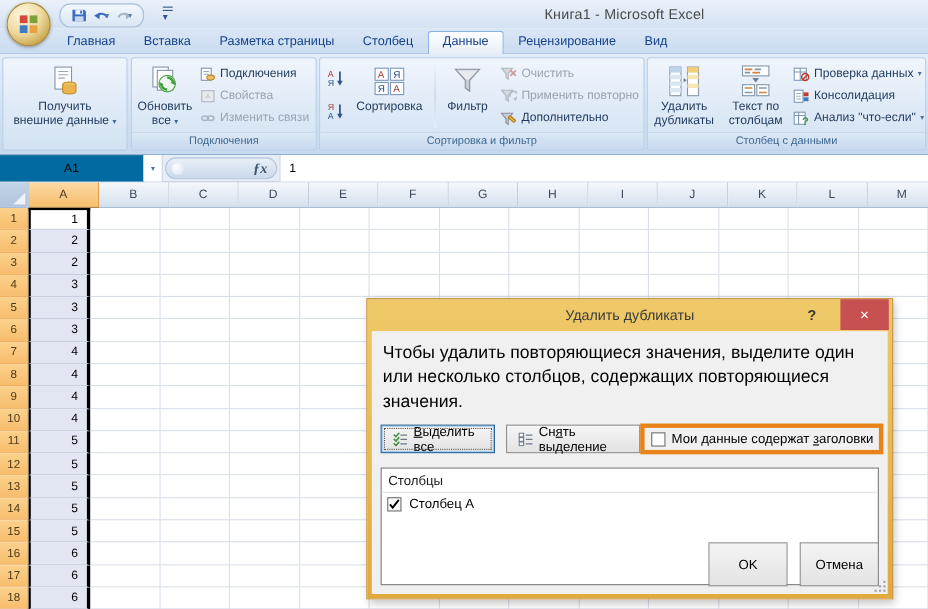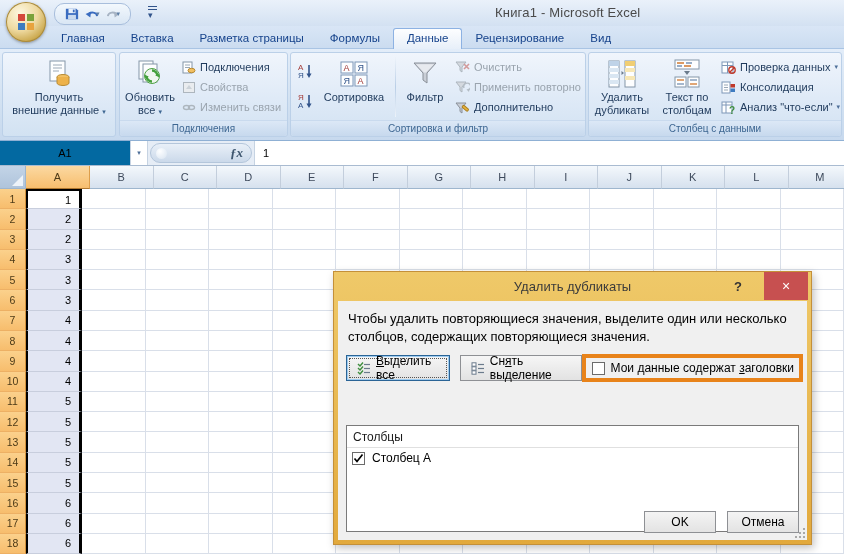--- a/index.html
+++ b/index.html
@@ -81,38 +81,38 @@
   .dlg{position:absolute;left:333px;top:271px;width:479px;height:274px;z-index:60;
        background:linear-gradient(180deg,#EFC969,#E2A93C);border:1px solid #C49039;box-sizing:border-box;
        box-shadow:2px 3px 8px rgba(0,0,0,.25);}
   .dlg-title{position:absolute;left:0;top:0;right:0;height:29px;display:flex;align-items:center;justify-content:center;
              font-size:13px;color:#3B3B3B;}
   .dlg-help{position:absolute;right:62px;top:0;width:22px;height:28px;display:flex;align-items:center;justify-content:center;
             font-size:13px;font-weight:bold;color:#333;}
   .dlg-close{position:absolute;right:3px;top:0;width:44px;height:28px;background:#C75050;
              display:flex;align-items:center;justify-content:center;color:#fff;font-size:14px;}
   .dlg-body{position:absolute;left:4px;right:4px;top:29px;bottom:4px;background:#F0F0F0;}
-  .dlg-desc{margin:9px 10px 4px;font-size:13px;color:#000;line-height:1.4;}
+  .dlg-desc{margin:9px 10px 4px;font-size:16px;color:#000;line-height:1.4;}
   .dlg-toolrow{display:flex;align-items:center;margin:6px 8px 0;height:32px;}
   .wbtn{display:inline-flex;align-items:center;justify-content:center;gap:5px;height:26px;
         border:1px solid #8E9094;background:linear-gradient(#F6F6F6,#E2E2E2);font-size:12px;color:#000;
         padding:0 10px;box-sizing:border-box;}
   .wbtn.focused{border:1px solid #2A6496;box-shadow:inset 0 0 0 1px #9ECBEF;outline:1px dotted #555;outline-offset:-4px;}
   .wbtn + .wbtn{margin-left:10px;}
   .annot{margin-left:auto;margin-right:-4px;border:4px solid #E8831A;padding:3px 5px 3px 6px;
          display:flex;align-items:center;gap:6px;font-size:12px;color:#000;white-space:nowrap;}
   .cb{width:13px;height:13px;background:#fff;border:1px solid #6B6B6B;box-sizing:border-box;flex:none;
       display:flex;align-items:center;justify-content:center;}
   .u{text-decoration:underline;}
   .listbox{position:absolute;left:8px;right:8px;top:124px;height:107px;background:#fff;border:1px solid #7A7A7A;box-sizing:border-box;}
   .listhdr{height:21px;display:flex;align-items:center;padding-left:6px;font-size:12px;color:#1A1A1A;
            border-bottom:1px solid #E0E0E0;}
   .listitem{height:20px;display:flex;align-items:center;gap:7px;padding-left:5px;font-size:12px;color:#000;}
   .dlg-footer{position:absolute;right:8px;bottom:7px;display:flex;gap:11px;}
-  .fbtn{width:72px;height:22px;display:flex;align-items:center;justify-content:center;
+  .fbtn{width:72px;height:40px;display:flex;align-items:center;justify-content:center;
         border:1px solid #8E9094;background:linear-gradient(#F4F4F4,#E3E3E3);font-size:12px;color:#000;box-sizing:border-box;}
   .grip{position:absolute;right:2px;bottom:2px;width:12px;height:12px;}
   .grip i{position:absolute;width:2px;height:2px;background:#A8A8A8;}
   svg{display:block;}
 </style>
 </head>
 <body>
 
 <div id="stage">
 
@@ -152,21 +152,21 @@
       </svg>
       <span class="dd">▾</span>
     </span>
   </div>
   <div class="qat-more"><span class="bar"></span>▾</div>
 
   <div class="tabrow">
     <div class="tab">Главная</div>
     <div class="tab">Вставка</div>
     <div class="tab">Разметка страницы</div>
-    <div class="tab">Формулы</div>
+    <div class="tab">Столбец</div>
     <div class="tab active">Данные</div>
     <div class="tab">Рецензирование</div>
     <div class="tab">Вид</div>
   </div>
 
   <div class="ribbon">
 
     <div class="rgroup" style="left:2px;width:114px;">
       <div class="bigbtn" style="width:112px;height:83px;">
         <span class="bicon">

